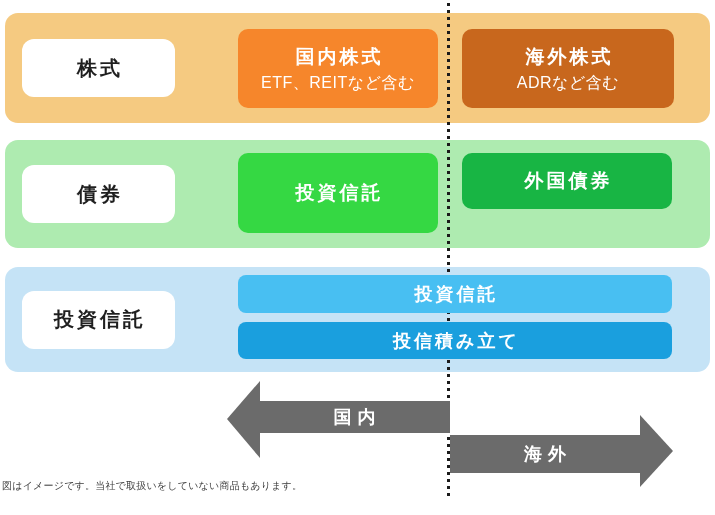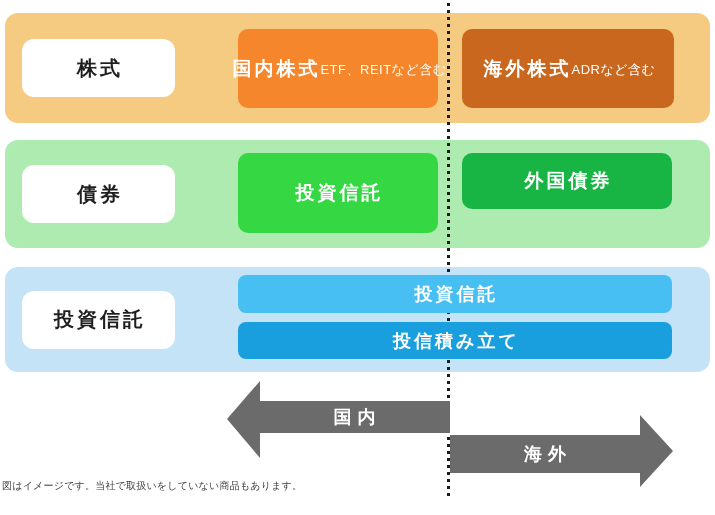--- a/index.html
+++ b/index.html
@@ -22,25 +22,25 @@
     display:flex;align-items:center;justify-content:center;z-index:2;
   }
   .tag span{
     font-size:20px;font-weight:bold;color:var(--label-text,#1F1F1F);
     letter-spacing:3px;text-indent:3px;white-space:nowrap;
   }
 
   
   .box{
     position:absolute;border-radius:10px;z-index:2;
-    display:flex;align-items:center;justify-content:center;
+    display:flex;flex-direction:column;align-items:center;justify-content:center;
     color:#ffffff;text-align:center;
   }
   .box-title{font-size:19px;font-weight:bold;letter-spacing:3px;text-indent:3px;white-space:nowrap;}
-  .box-sub{font-size:13px;margin-top:3px;letter-spacing:0.5px;white-space:nowrap;}
+  .box-sub{font-size:16px;margin-top:3px;letter-spacing:0.5px;white-space:nowrap;}
   .stock-dom{left:233px;top:16px;width:200px;height:79px;background:var(--stock-domestic,#F6862B);}
   .stock-ovs{left:457px;top:16px;width:212px;height:79px;background:var(--stock-overseas,#C8671D);}
   .bond-dom{left:233px;top:13px;width:200px;height:80px;background:var(--bond-domestic,#35D843);}
   .bond-ovs{left:457px;top:13px;width:210px;height:56px;background:var(--bond-overseas,#18B544);}
 
   
   .bar{
     position:absolute;left:233px;width:434px;border-radius:8px;z-index:2;
     display:flex;align-items:center;justify-content:center;color:#ffffff;
     font-size:18px;font-weight:bold;letter-spacing:3px;text-indent:3px;white-space:nowrap;

